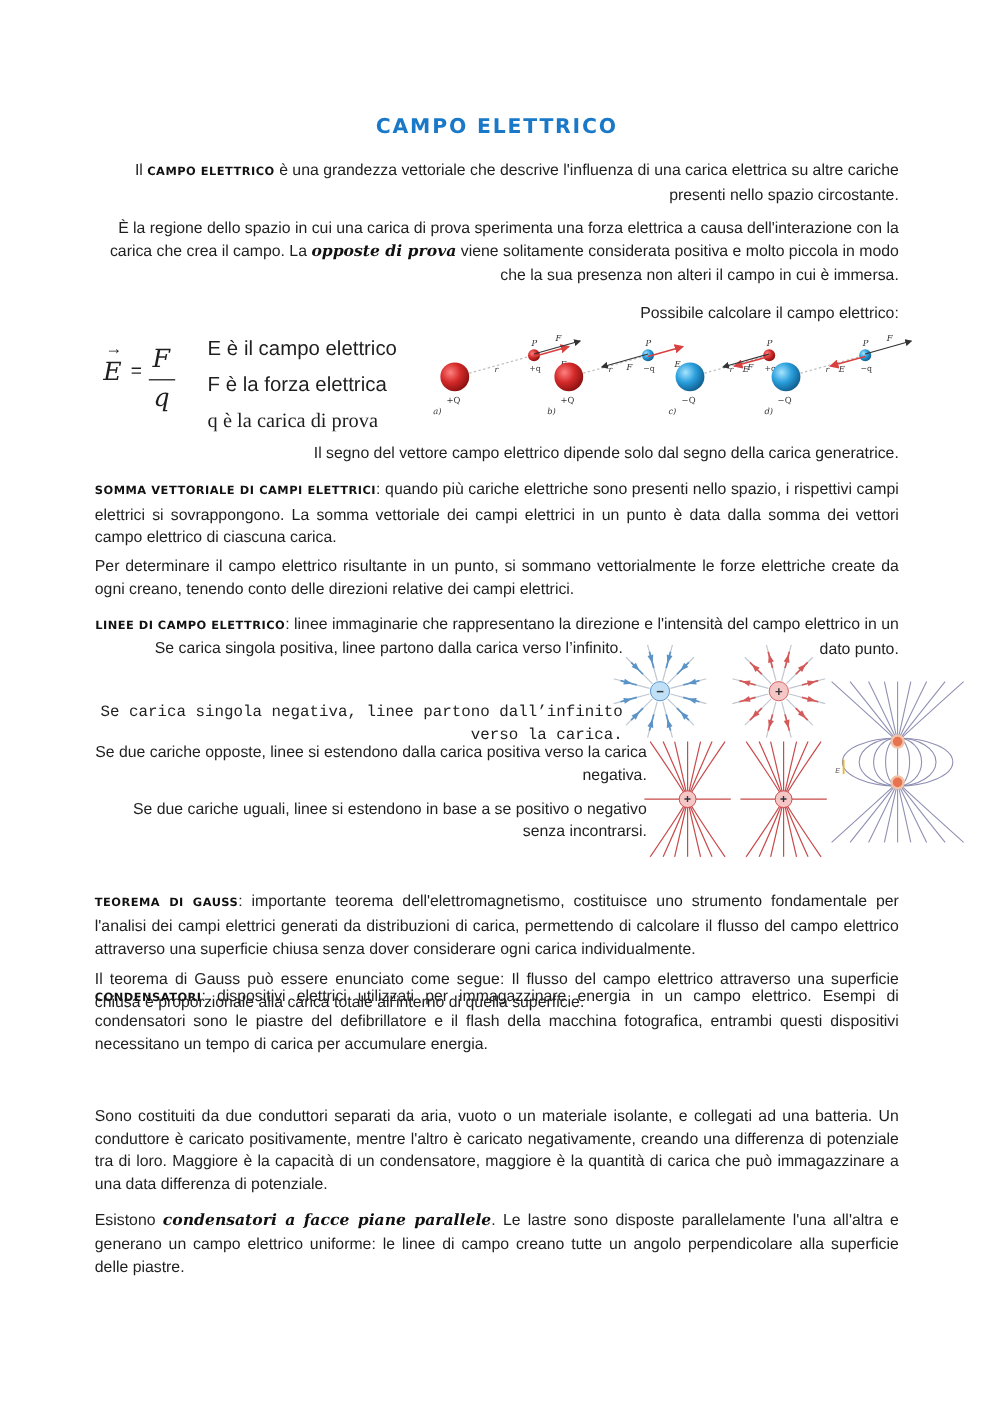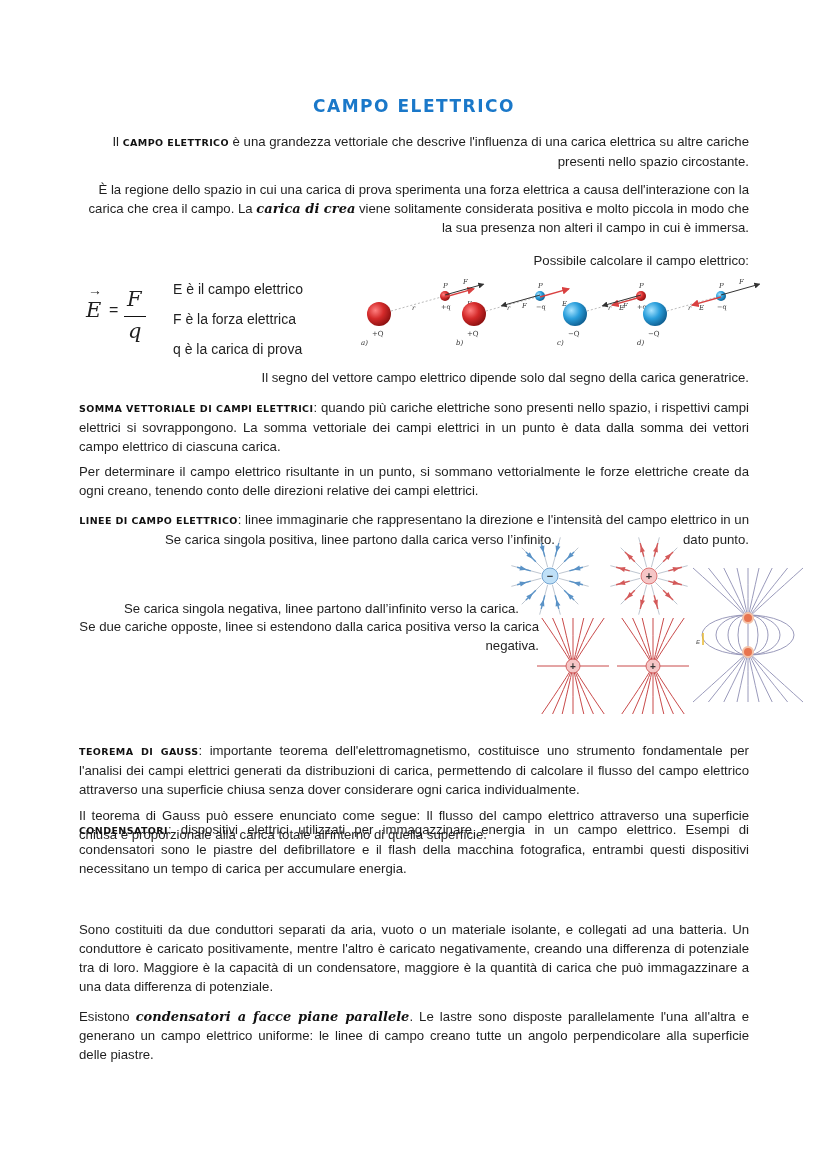--- a/index.html
+++ b/index.html
@@ -18,47 +18,47 @@
   .formula { position: absolute; left: 84px; top: 282px; width: 80px; height: 70px; }
   .formula .E { position: absolute; left: 2px; top: 16px; font-family: "DejaVu Serif", serif;
                 font-style: italic; font-size: 21px; }
   .formula .arrow { position: absolute; left: 4px; top: 0px; font-size: 14px; }
   .formula .eq { position: absolute; left: 25px; top: 19px; font-size: 16px; }
   .formula .num { position: absolute; left: 43px; top: 5px; font-family: "DejaVu Serif", serif;
                   font-style: italic; font-size: 21px; }
   .formula .bar { position: absolute; left: 40px; top: 34px; width: 22px; height: 1.4px; background: #111; }
   .formula .den { position: absolute; left: 44px; top: 37px; font-family: "DejaVu Serif", serif;
                   font-style: italic; font-size: 21px; }
-  .legend { position: absolute; left: 173px; font-size: 14px; }
+  .legend { position: absolute; left: 173px; font-size: 17px; }
   .fig { position: absolute; }
 </style>
 </head>
 <body>
 
 <div class="page">
 
   <div class="title">CAMPO ELETTRICO</div>
 
   <p class="p" style="top:132px;"><span>Il </span><span class="kw">CAMPO ELETTRICO</span><span> è una grandezza vettoriale che descrive l'influenza di una carica elettrica su altre cariche presenti nello spazio circostante.</span></p>
 
-  <p class="p" style="top:180px;"><span>È la regione dello spazio in cui una carica di prova sperimenta una forza elettrica a causa dell'interazione con la carica che crea il campo. La </span><span class="script">carica di crea</span><span> viene solitamente considerata positiva e molto piccola in modo che la sua presenza non alteri il campo in cui è immersa.</span></p>
+  <p class="p" style="top:180px;"><span>È la regione dello spazio in cui una carica di prova sperimenta una forza elettrica a causa dell'interazione con la carica che crea il campo. La </span><span class="script">opposte di prova</span><span> viene solitamente considerata positiva e molto piccola in modo che la sua presenza non alteri il campo in cui è immersa.</span></p>
 
   <p class="p" style="top:251px;">Possibile calcolare il campo elettrico:</p>
 
   <div class="formula">
     <span class="arrow">→</span>
     <span class="E">E</span>
     <span class="eq">=</span>
     <span class="num">F</span>
     <span class="bar"></span>
     <span class="den">q</span>
   </div>
   <div class="legend" style="top:281px;">E è il campo elettrico</div>
   <div class="legend" style="top:311px;">F è la forza elettrica</div>
-  <div class="legend" style="top:341px;">q è la carica di prova</div>
+  <div class="legend" style="top:341px;font-family:Liberation Serif, serif;">q è la carica di prova</div>
 
   <svg class="fig" style="left:350px; top:276px;" width="410" height="75" viewBox="0 0 410 75">
     <defs>
       <radialGradient id="gRed" cx="35%" cy="35%" r="70%">
           <stop offset="0" stop-color="#ff8080"></stop>
           <stop offset="0.5" stop-color="#d42a2a"></stop>
           <stop offset="1" stop-color="#8a1010"></stop>
         </radialGradient>
       <radialGradient id="gBlue" cx="35%" cy="35%" r="70%">
           <stop offset="0" stop-color="#a8e4ff"></stop>
@@ -133,23 +133,24 @@
   </svg>
 
   <p class="p" style="top:368px;">Il segno del vettore campo elettrico dipende solo dal segno della carica generatrice.</p>
 
   <p class="p j" style="top:398px;"><span class="kw">SOMMA VETTORIALE DI CAMPI ELETTRICI</span><span>: quando più cariche elettriche sono presenti nello spazio, i rispettivi campi elettrici si sovrappongono. La somma vettoriale dei campi elettrici in un punto è data dalla somma dei vettori campo elettrico di ciascuna carica.</span></p>
 
   <p class="p j" style="top:462px;">Per determinare il campo elettrico risultante in un punto, si sommano vettorialmente le forze elettriche create da ogni creano, tenendo conto delle direzioni relative dei campi elettrici.</p>
 
   <p class="p" style="top:510px;"><span class="kw">LINEE DI CAMPO ELETTRICO</span><span>: linee immaginarie che rappresentano la direzione e l'intensità del campo elettrico in un dato punto.</span></p>
 
-  <p class="p" style="top:530px; width:440px;margin-left:36px;">Se carica singola positiva, linee partono dalla carica verso l’infinito.</p>
-  <p class="p" style="top:599px; width:440px;">Se carica singola negativa, linee partono dall’infinito verso la carica.</p>
+  <p class="p" style="top:530px; width:440px;">Se carica singola positiva, linee partono dalla carica verso l’infinito.</p>
+  <p class="p" style="top:584px; width:440px;font-family:Liberation Mono, monospace;">Se carica singola negativa, linee partono dall’infinito verso la carica.</p>
   <p class="p" style="top:617px; width:460px;">Se due cariche opposte, linee si estendono dalla carica positiva verso la carica negativa.</p>
+  <p class="p" style="top:664px; width:460px;">Se due cariche uguali, linee si estendono in base a se positivo o negativo senza incontrarsi.</p>
 
   <svg class="fig" style="left:500px; top:530px;" width="310" height="185" viewBox="0 0 310 185">
     <g id="fl-neg">
         <line x1="58.693332436601615" y1="48.329371405922686" x2="88.63703305156272" y2="56.35276180410083" stroke="#bfc7d1" stroke-width="1"></line>
         <polygon points="73.18221983093763,52.211657082460505 79.2966530022048,56.438204963900816 80.5907482277174,51.60857583245547" fill="#5b93c7"></polygon>
         <line x1="69.31851652578136" y1="51.17638090205042" x2="82.84147809382831" y2="54.79984753348571" stroke="#5b93c7" stroke-width="1.4"></line>
         <line x1="56.36396103067893" y1="52.36396103067893" x2="78.2842712474619" y2="74.2842712474619" stroke="#bfc7d1" stroke-width="1"></line>
         <polygon points="66.97056274847715,62.97056274847713 70.15254326381661,69.68807716974933 73.68807716974935,66.1525432638166" fill="#5b93c7"></polygon>
         <line x1="64.14213562373095" y1="60.14213562373094" x2="74.04163056034263" y2="70.04163056034261" stroke="#5b93c7" stroke-width="1.4"></line>
         <line x1="52.329371405922686" y1="54.693332436601615" x2="60.35276180410084" y2="84.63703305156272" stroke="#bfc7d1" stroke-width="1"></line>

